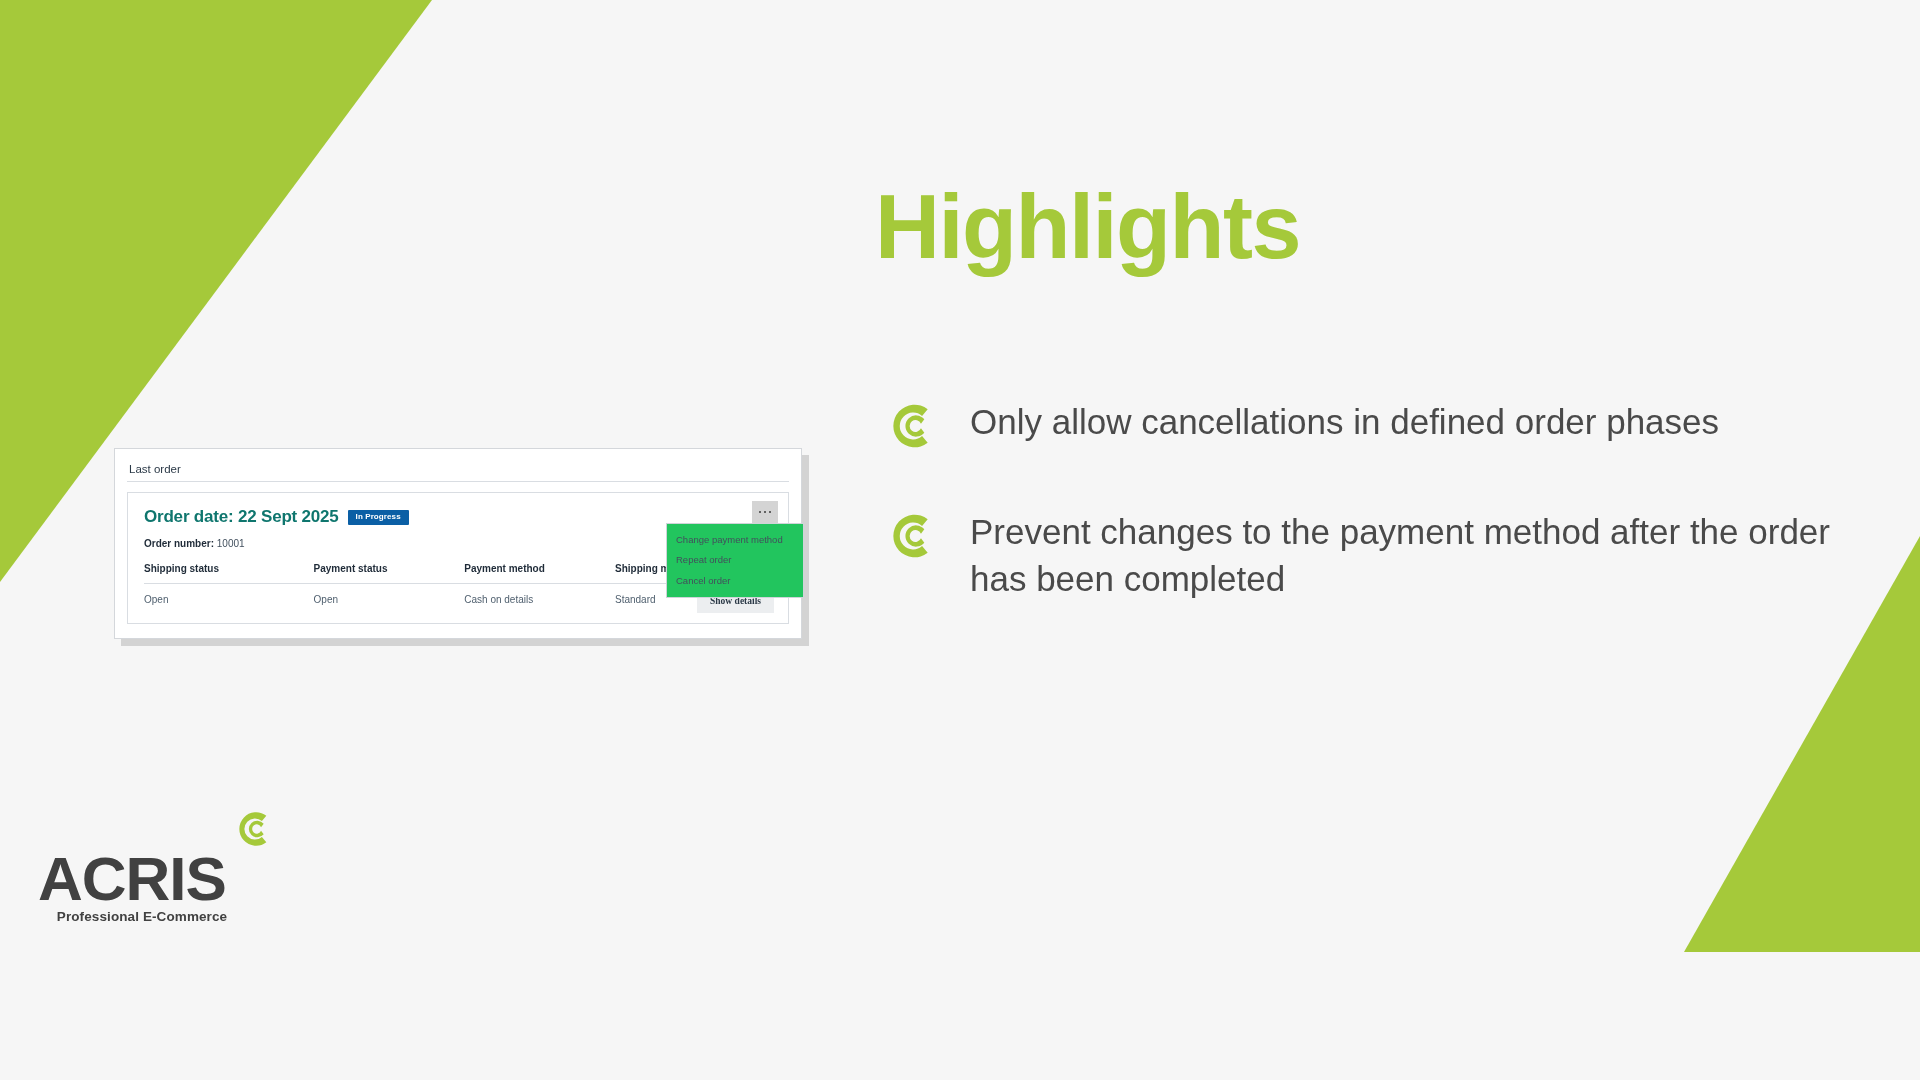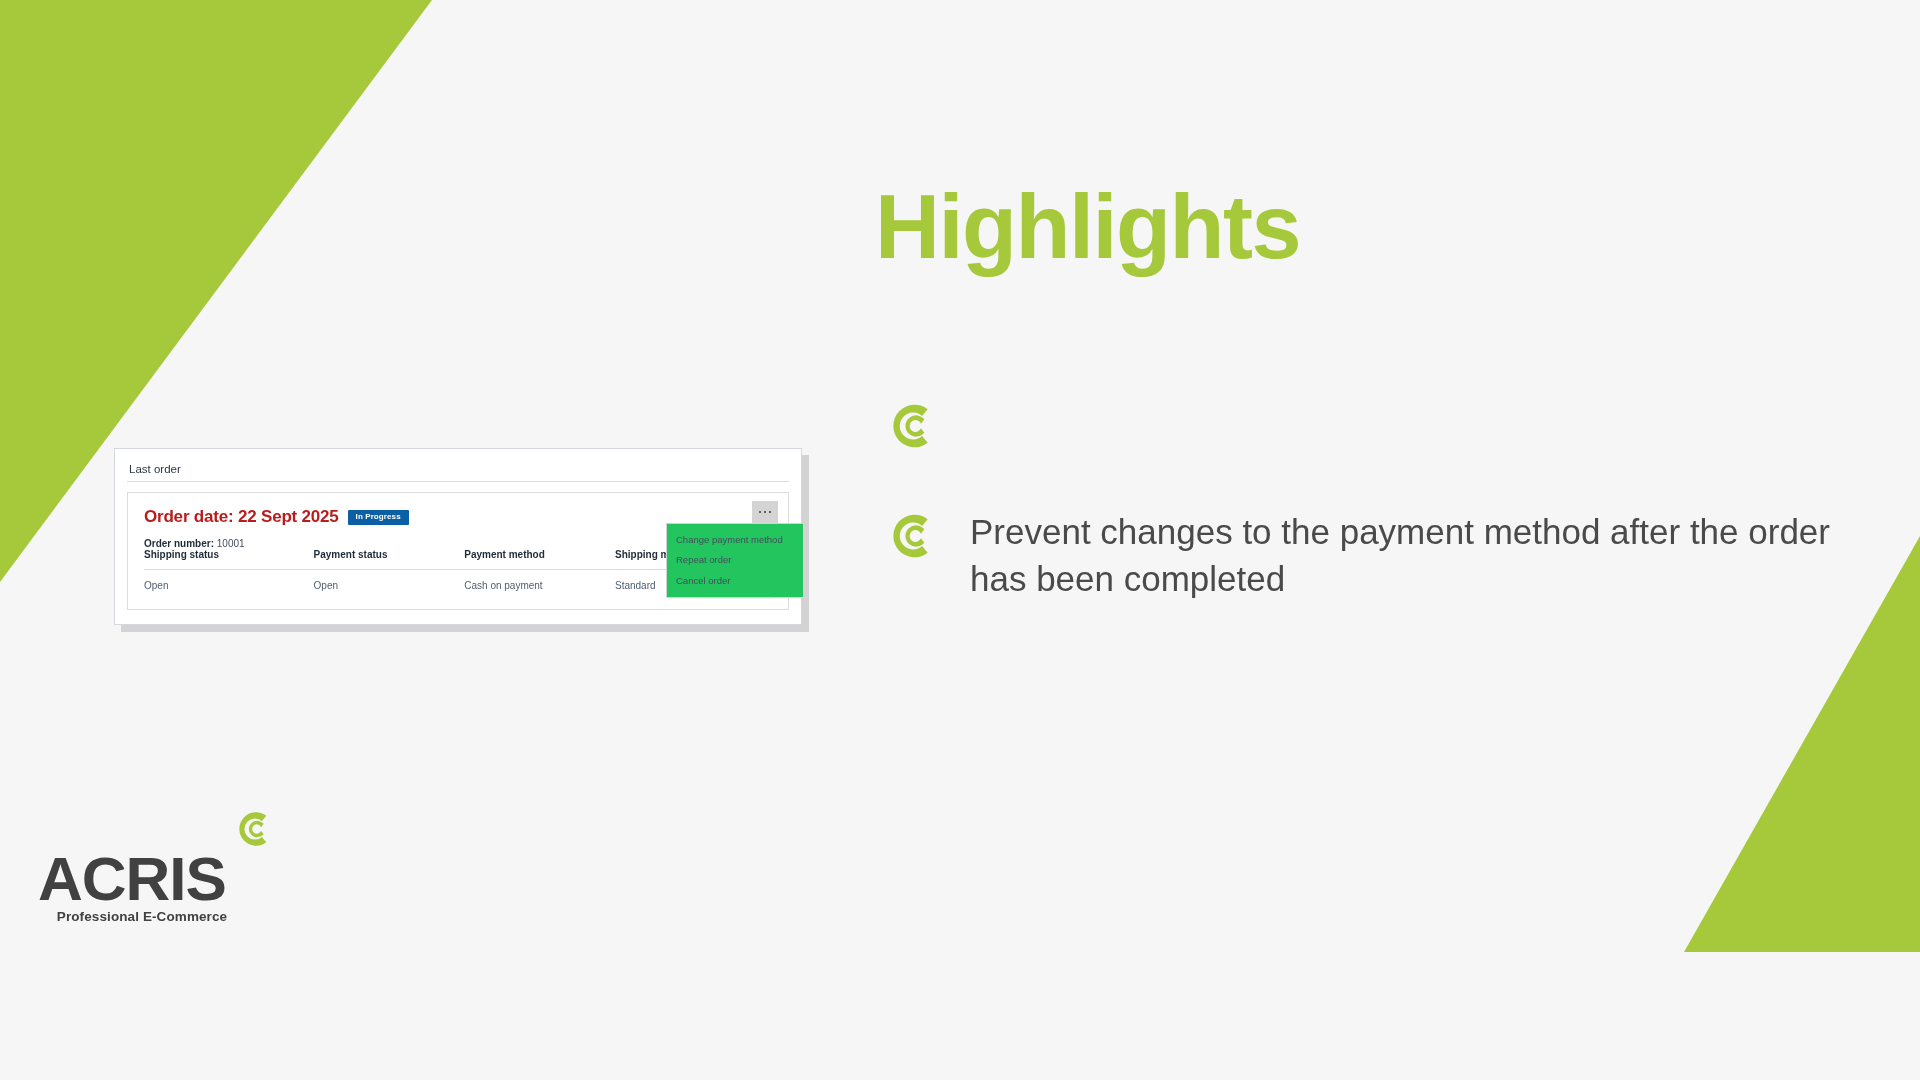--- a/index.html
+++ b/index.html
@@ -115,21 +115,21 @@
     position: relative;
   }
   .order-head {
     display: flex;
     align-items: center;
     gap: 9px;
   }
   .order-date {
     font-size: 17px;
     font-weight: bold;
-    color: #b91c1c;
+    color: #0f766e;
     letter-spacing: -0.2px;
   }
   .badge {
     display: inline-block;
     background: #0b5fa5;
     color: #ffffff;
     font-size: 8px;
     font-weight: bold;
     padding: 3px 8px 4px 8px;
     border-radius: 1px;
@@ -139,20 +139,21 @@
   .order-number {
     margin-top: 11px;
     font-size: 10px;
     color: #42505e;
   }
   .order-number b { color: #1f2b38; font-weight: bold; }
 
   table.order-table {
     width: 100%;
     border-collapse: collapse;
+    margin-top: 14px;
   }
   table.order-table th {
     text-align: left;
     font-size: 10px;
     font-weight: bold;
     color: #1f2b38;
     padding: 0 0 9px 0;
     border-bottom: 1px solid #d9dde2;
   }
   table.order-table td {
@@ -261,20 +262,21 @@
 
   <div class="bullets">
 
     <div class="bullet-row">
       <span class="bullet-icon">
         <svg viewBox="0 0 100 100" xmlns="http://www.w3.org/2000/svg">
           <path d="M78 20 A38 38 0 1 0 78 80 L68 68 A24 24 0 1 1 68 32 Z" fill="#a5c93a"></path>
           <path d="M72 38 A19 19 0 1 0 72 62 L66 54 A10.5 10.5 0 1 1 66 46 Z" fill="#a5c93a"></path>
         </svg>
       </span>
+      <span class="bullet-text">Only allow cancellations in defined order phases</span>
     </div>
 
     <div class="bullet-row">
       <span class="bullet-icon">
         <svg viewBox="0 0 100 100" xmlns="http://www.w3.org/2000/svg">
           <path d="M78 20 A38 38 0 1 0 78 80 L68 68 A24 24 0 1 1 68 32 Z" fill="#a5c93a"></path>
           <path d="M72 38 A19 19 0 1 0 72 62 L66 54 A10.5 10.5 0 1 1 66 46 Z" fill="#a5c93a"></path>
         </svg>
       </span>
       <span class="bullet-text">Prevent changes to the payment method after the order has been completed</span>
@@ -304,21 +306,21 @@
             <th>Shipping status</th>
             <th>Payment status</th>
             <th>Payment method</th>
             <th>Shipping method</th>
           </tr>
         </thead>
         <tbody>
           <tr>
             <td>Open</td>
             <td>Open</td>
-            <td>Cash on payment</td>
+            <td>Cash on details</td>
             <td>Standard</td>
           </tr>
         </tbody>
       </table>
 
       <div class="kebab-button">
         <i></i>
         <i></i>
         <i></i>
       </div>

